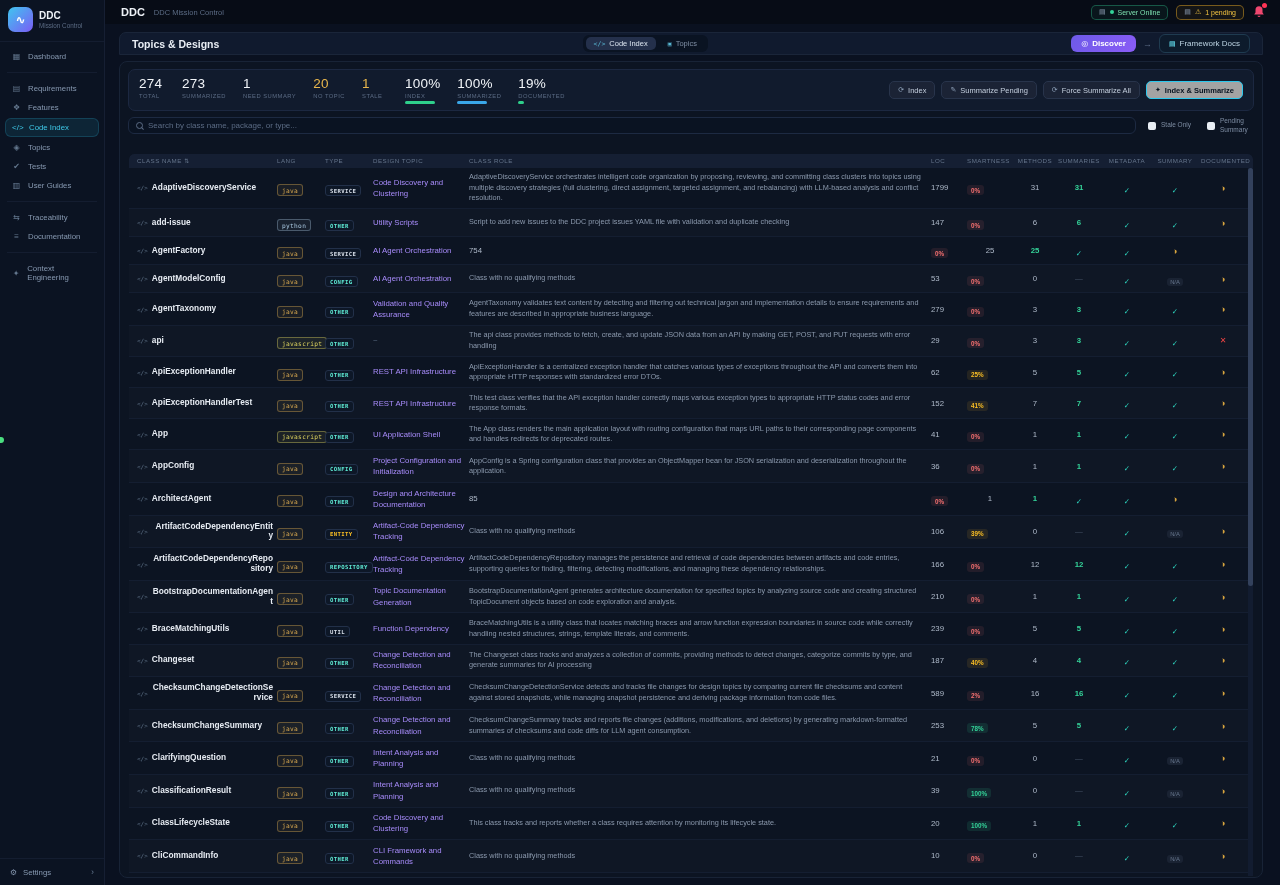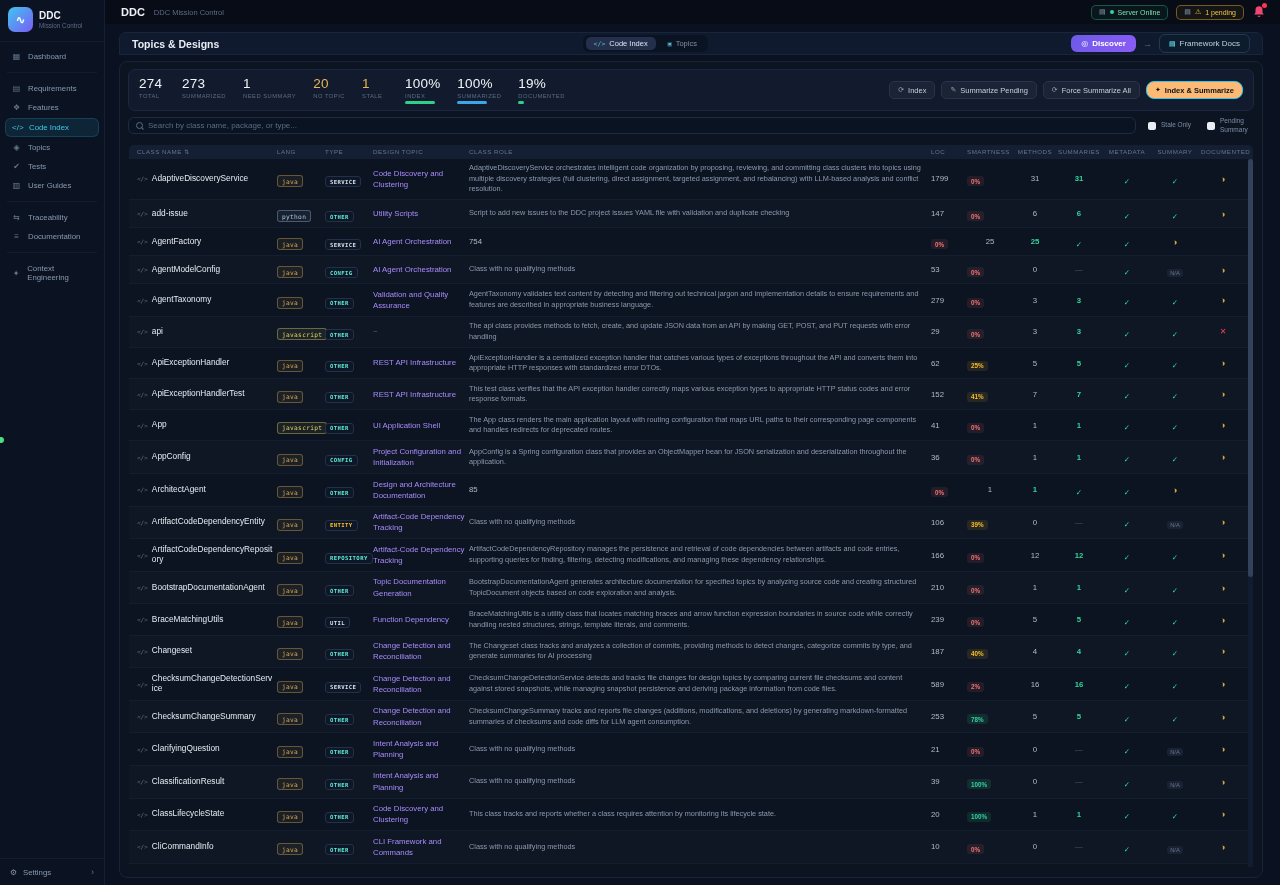--- a/index.html
+++ b/index.html
@@ -53,24 +53,24 @@
   .stats { display:flex; align-items:flex-start; gap:17px; }
   .stat { min-width:26px; }
   .stat .val { font-size:13.5px; font-weight:normal; color:#f2f5f9; letter-spacing:.2px; }
   .stat.amber .val { color:#e8b64c; }
   .stat .lab { font-size:5.8px; color:#5b6b84; letter-spacing:.5px; margin-top:2px; white-space:nowrap; }
   .stat .bar { height:2.5px; border-radius:2px; margin-top:2px; }
   .bar.green { background:#2fd08b; } .bar.blue { background:#3aa7e8; }
   .stat-actions { display:flex; align-items:center; gap:6px; }
   .abtn { display:flex; align-items:center; gap:4px; background:#1b2335; border:1px solid #28344b; color:#c3cedd; font-size:7.5px; padding:3.5px 8px; border-radius:5px; cursor:pointer; white-space:nowrap; }
   .abtn .aicon { font-size:7px; color:#8fa2ba; }
-  .abtn.primary { background:#fdba74; border-color:#2bc9ee; color:#06121f; font-weight:bold;border-radius:8px; }
+  .abtn.primary { background:#a3a3a3; border-color:#2bc9ee; color:#06121f; font-weight:bold; }
   .abtn.primary .aicon { color:#06121f; }
 
-  .search-row { display:flex; align-items:center; gap:12px; margin:6px 0 9px 0; }
+  .search-row { display:flex; align-items:center; gap:12px; margin:6px 0 18px 0; }
   .search-box { flex:1; height:17px; background:#0a1322; border:1px solid #1d2a42; border-radius:6px; display:flex; align-items:center; padding:0 7px; gap:5px; }
   .mag { width:7px; height:7px; position:relative; flex:0 0 auto; }
   .mag:before { content:""; position:absolute; width:5px; height:5px; border:1px solid #5b6b84; border-radius:50%; left:0; top:0; }
   .mag:after { content:""; position:absolute; width:3px; height:1px; background:#5b6b84; transform:rotate(45deg); right:-1px; bottom:0; }
   .search-box input { background:transparent; border:none; outline:none; color:#93a3b8; font-size:8px; width:100%; font-family:inherit; }
   .search-box input::placeholder { color:#5b6b84; }
   .filter { display:flex; align-items:center; gap:5px; }
   .cbx { width:8px; height:8px; background:#e9eef4; border-radius:2px; flex:0 0 auto; cursor:pointer; }
   .filter .flab { font-size:6.5px; color:#7e8da3; width:34px; line-height:1.35; }
 
@@ -78,21 +78,21 @@
   .table { border:1px solid #16203400; border-radius:6px 6px 0 0; overflow:hidden; position:relative; height:calc(100% - 84px); }
   .grid { display:grid; grid-template-columns:136px 44px 44px 92px 1fr 32px 46px 36px 44px 44px 44px 44px; column-gap:4px; align-items:center; padding:0 8px; }
   .thead { background:#151f33; height:14px; border-radius:5px 5px 0 0; }
   .th { font-size:6.2px; color:#64748b; letter-spacing:.5px; white-space:nowrap; }
   .th.c-center { text-align:center; }
   .sort-ic { font-size:6px; color:#64748b; }
   .row { border-bottom:1px solid #141e31; padding-top:4.5px; padding-bottom:4.5px; cursor:pointer; }
   .row:nth-child(even) { background:rgba(255,255,255,.014); }
   .cname { display:flex; align-items:center; gap:4px; }
   .code-ic { font-size:6px; color:#5f7389; font-family:"DejaVu Sans Mono",monospace; flex:0 0 auto; }
-  .cname .nm { font-size:8.3px; font-weight:normal; color:#e6ebf2; word-break:break-all; line-height:1.2; }
+  .cname .nm { font-size:8.3px; font-weight:bold; color:#e6ebf2; word-break:break-all; line-height:1.2;text-align:right; }
   .badge { display:inline-block; font-family:"DejaVu Sans Mono",monospace; font-size:6.2px; padding:1.5px 4px; border-radius:3px; border:1px solid #223049; background:#0d1727; letter-spacing:.3px; }
   .lang-java { color:#d9a94f; border-color:rgba(217,169,79,.4); background:rgba(217,169,79,.07); }
   .lang-python { color:#a8c7e0; border-color:rgba(168,199,224,.35); background:rgba(168,199,224,.06); }
   .lang-javascript { color:#ddd35e; border-color:rgba(221,211,94,.4); background:rgba(221,211,94,.07); }
   .tbadge { font-size:5.6px; font-weight:bold; letter-spacing:.4px; }
   .type-service,.type-util { color:#d7dee8; }
   .type-other,.type-config,.type-repository { color:#5eead4; }
   .type-entity { color:#fbbf24; }
   .topic { font-size:7.8px; color:#a78bfa; line-height:1.45; }
   .topic.muted { color:#5b6b84; }

